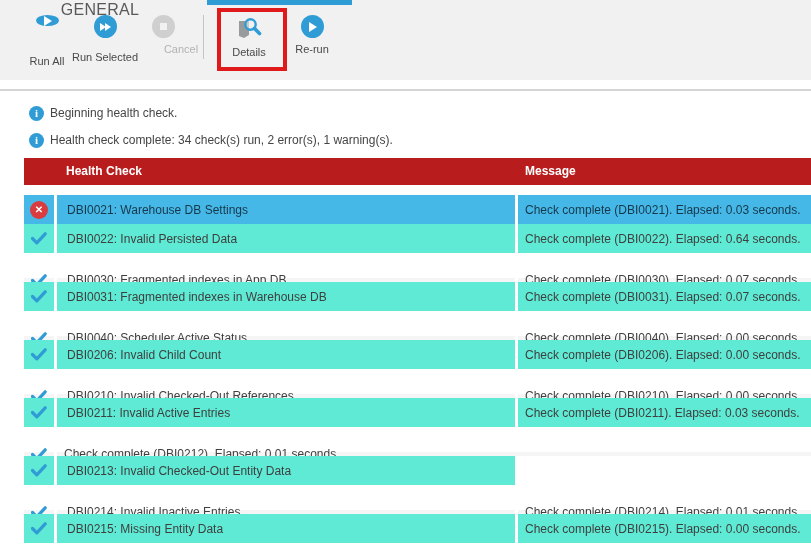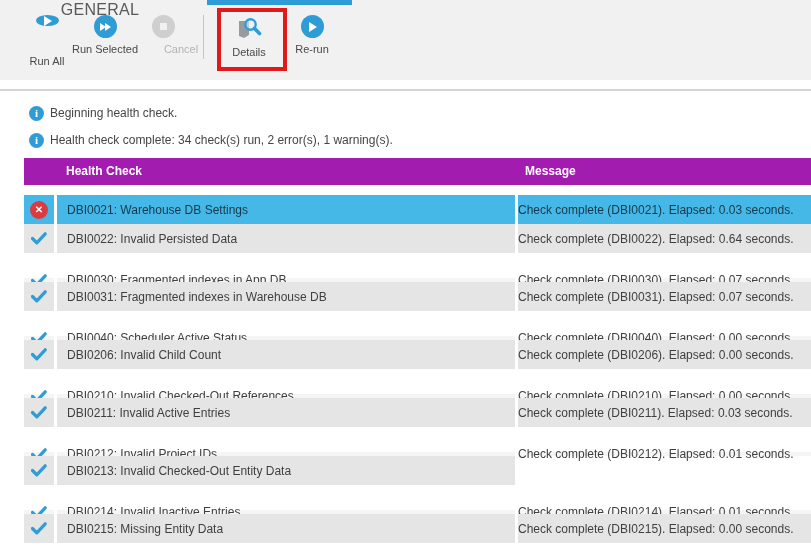--- a/index.html
+++ b/index.html
@@ -37,32 +37,32 @@
   
   .messages { position:absolute; left:0; top:99px; width:811px; }
   .msg { display:flex; align-items:center; height:22px; margin:3px 0 5px 29px; }
   .info-icon { width:15px; height:15px; border-radius:50%; background:#2f9cd6; color:#fff;
                font-family:"Liberation Serif", serif; font-weight:bold; font-size:11px;
                line-height:15px; text-align:center; flex:0 0 15px; }
   .msg-text { margin-left:6px; font-size:12px; color:#454545; }
 
   
   .table { position:absolute; left:24px; top:158px; width:787px; height:400px; }
-  .thead { position:relative; width:100%; height:27px; background:#a21caf; }
+  .thead { position:relative; width:100%; height:27px; background:#b91c1c; }
   .thead span { position:absolute; top:0; line-height:27px; color:#fff; font-size:12px; font-weight:600; }
   .th-health { left:42px; }
   .th-message { left:501px; }
   .tbody { margin-top:10px; }
   .row { display:flex; height:29px; column-gap:3px; background:#fff; }
-  .cell { background:#e5e5e5; display:flex; align-items:center; }
+  .cell { background:#5eead4; display:flex; align-items:center; }
   .row.alt .cell { background:#f5f5f5;margin-top:25px; }
   .row.selected .cell { background:#45b8e8; }
   .icon-cell { width:30px; justify-content:center; }
   .health-cell { width:458px; padding-left:10px; }
-  .msg-cell { flex:1; padding-left:0; }
+  .msg-cell { flex:1; padding-left:7px; }
   .cell span.txt { font-size:12px; color:#3f3f3f; white-space:nowrap; }
   .row.selected span.txt { color:#16384a; }
   .error-badge { display:none; width:18px; height:18px; border-radius:50%; background:#d93b3f;
                  color:#fff; font-size:10px; font-weight:bold; line-height:18px; text-align:center; }
   .row.selected .error-badge, .row[data-status="error"] .error-badge { display:block; }
 </style>
 </head>
 <body>
 
 <div class="screen">
@@ -71,21 +71,21 @@
     <div class="tab-indicator"></div>
     <div class="group-label">GENERAL</div>
 
     <button class="tb-btn" style="left:17px;width:60px;gap:24px;">
       <span class="circle-icon">
           <span class="tri"></span>
         </span>
       <span class="tb-label">Run All</span>
     </button>
 
-    <button class="tb-btn" style="left:70px;width:70px;">
+    <button class="tb-btn" style="left:70px;width:70px;gap:8px;">
       <span class="circle-icon">
         <span class="ff-wrap">
             <span class="tri small"></span>
             <span class="tri small"></span>
           </span>
       </span>
       <span class="tb-label">Run Selected</span>
     </button>
 
     <button class="tb-btn disabled" style="left:133px;width:60px;">
@@ -245,23 +245,20 @@
       <span class="txt row-message">Check complete (DBI0211). Elapsed: 0.03 seconds.</span>
     </div>
   </div>
         <div class="row alt" data-status="ok">
     <div class="cell icon-cell">
       <svg class="check-svg" width="16" height="13" viewBox="0 0 16 13">
         <path d="M1.5 6.5 L5.8 10.8 L14.2 1.8" stroke="#2f9cd6" stroke-width="3.2" fill="none" stroke-linecap="round" stroke-linejoin="round"></path>
       </svg>
 
     </div>
-    <div class="cell health-cell">
-      <span class="txt check-name">DBI0212: Invalid Project IDs</span>
-    </div>
     <div class="cell msg-cell">
       <span class="txt row-message">Check complete (DBI0212). Elapsed: 0.01 seconds.</span>
     </div>
   </div>
         <div class="row" data-status="ok">
     <div class="cell icon-cell">
       <svg class="check-svg" width="16" height="13" viewBox="0 0 16 13">
         <path d="M1.5 6.5 L5.8 10.8 L14.2 1.8" stroke="#2f9cd6" stroke-width="3.2" fill="none" stroke-linecap="round" stroke-linejoin="round"></path>
       </svg>
 

